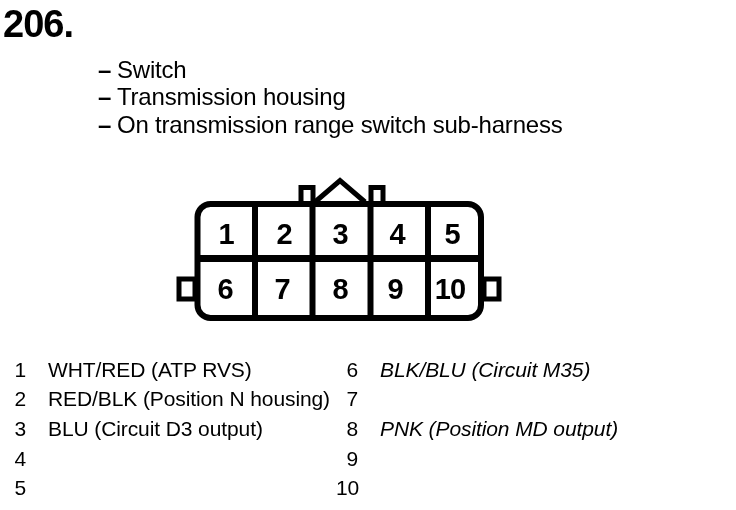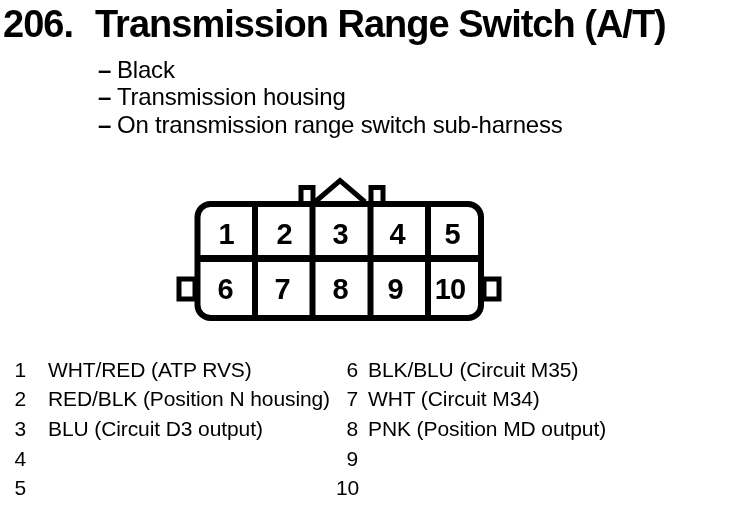--- a/index.html
+++ b/index.html
@@ -27,36 +27,35 @@
   }
   
   .pinlist { position:absolute; top:355px; font-size:21px; letter-spacing:-0.1px; }
   .pinlist-left  { left:12px; }
   .pinlist-right { left:336px; }
   .pl-row { display:flex; align-items:center; height:29.6px; white-space:nowrap; }
   .pl-num { display:inline-block; text-align:right; }
   .pinlist-left  .pl-num { width:14px; }
   .pinlist-right .pl-num { width:22px; }
   .pinlist-left  .pl-desc { margin-left:22px; }
-  .pinlist-right .pl-desc { margin-left:10px; }
+  .pinlist-right .pl-desc { margin-left:22px;font-style:italic; }
 </style>
 </head>
 <body>
 
 <div class="page">
 
   <div class="title">
     <span class="title-num">206.</span>
-    <span class="title-text">Transmission Range Switch (A/T)</span>
   </div>
 
   <div class="notes">
     <div class="note">
       <span class="note-dash">–</span>
-      <span>Black</span>
+      <span>Switch</span>
     </div>
     <div class="note">
       <span class="note-dash">–</span>
       <span>Transmission housing</span>
     </div>
     <div class="note">
       <span class="note-dash">–</span>
       <span>On transmission range switch sub-harness</span>
     </div>
   </div>
@@ -113,21 +112,20 @@
     </div>
   </div>
 
   <div class="pinlist pinlist-right">
     <div class="pl-row">
       <span class="pl-num">6</span>
       <span class="pl-desc">BLK/BLU (Circuit M35)</span>
     </div>
     <div class="pl-row">
       <span class="pl-num">7</span>
-      <span class="pl-desc">WHT (Circuit M34)</span>
     </div>
     <div class="pl-row">
       <span class="pl-num">8</span>
       <span class="pl-desc">PNK (Position MD output)</span>
     </div>
     <div class="pl-row">
       <span class="pl-num">9</span>
     </div>
     <div class="pl-row">
       <span class="pl-num">10</span>

